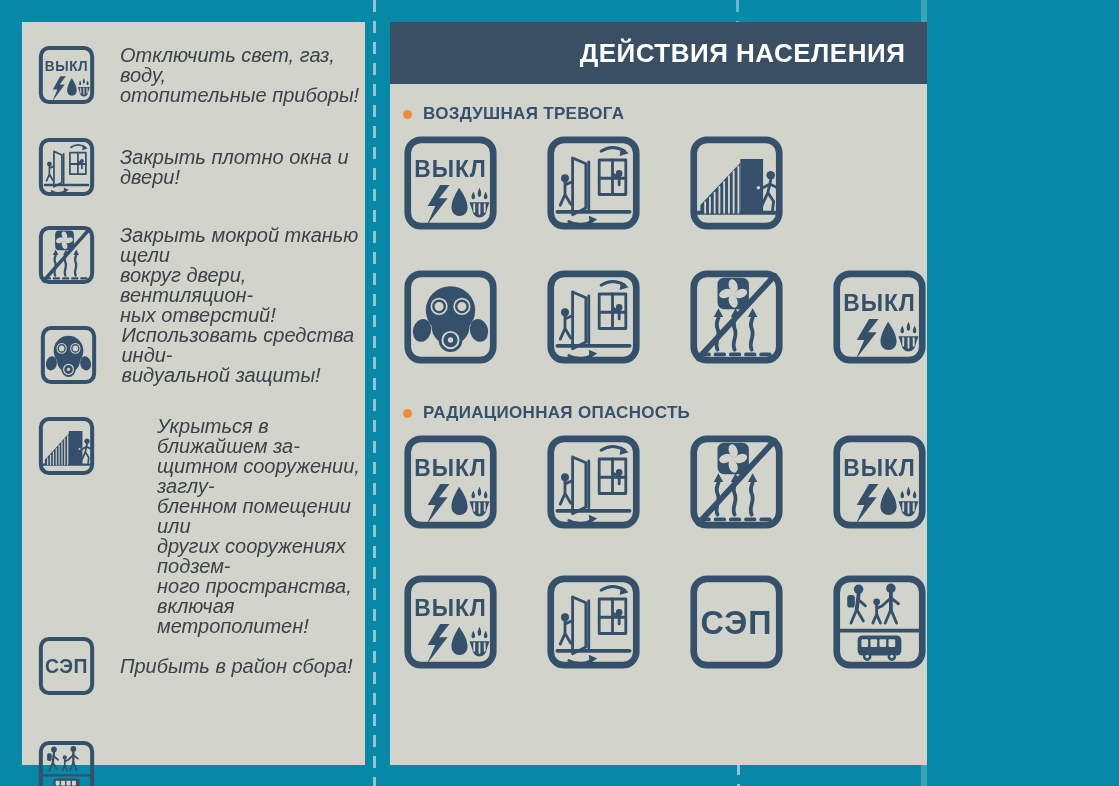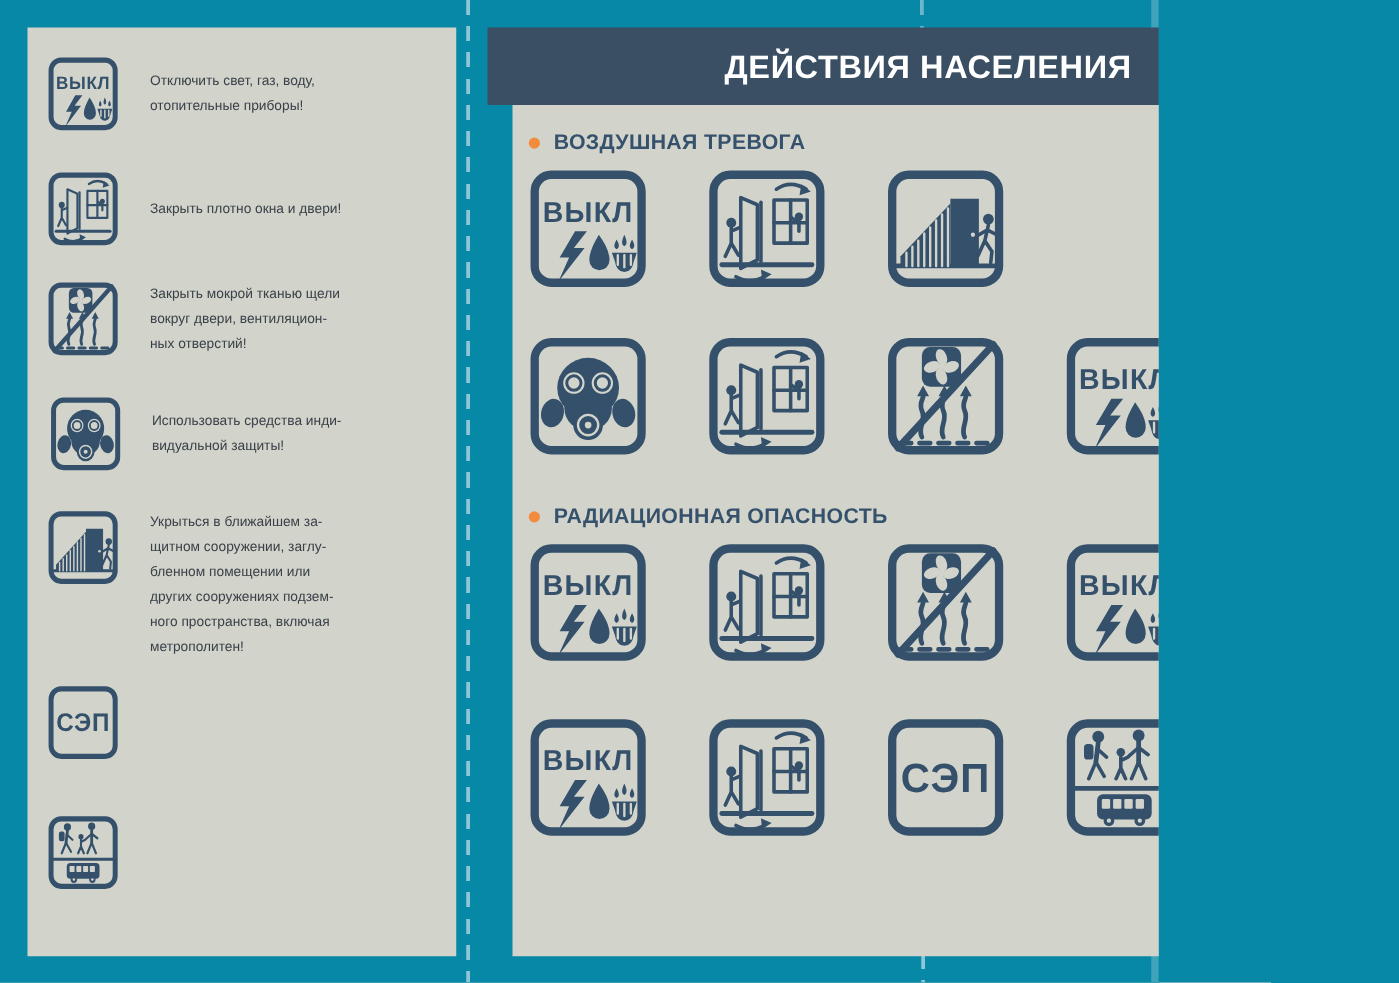--- a/index.html
+++ b/index.html
@@ -24,27 +24,27 @@
   .fold-bottom{left:737px;top:763px;height:23px;}
   .edge-strip{position:absolute;right:0;top:0;width:6px;height:786px;background:var(--edge);}
 
   
   .left-panel{position:absolute;left:22px;top:22px;width:343px;height:743px;background:var(--gray);padding:23px 0 0 16px;}
   .left-row{display:flex;align-items:flex-start;}
   .left-row:nth-child(1){min-height:92px;}
   .left-row:nth-child(2){min-height:88px;}
   .left-row:nth-child(3){min-height:92px;}
   .left-row:nth-child(4){min-height:91px;justify-content:center;}
-  .left-row:nth-child(5){min-height:140px;}
+  .left-row:nth-child(5){min-height:140px;gap:37px;}
   .left-row:nth-child(6){min-height:104px;}
-  .left-text{margin-left:25px;width:242px;font-size:11px;line-height:20px;color:var(--text);white-space:pre-line;min-height:60px;display:flex;align-items:center;}
+  .left-text{margin-left:25px;width:242px;font-size:20px;line-height:20px;color:var(--text);white-space:pre-line;min-height:60px;display:flex;align-items:center;font-style:italic;}
 
   
   .title-band{position:absolute;left:390px;top:22px;width:705px;height:62px;background:var(--slate);color:#fff;text-align:center;line-height:62px;font-size:26px;font-weight:bold;letter-spacing:.5px;}
-  .right-panel{position:absolute;left:390px;top:84px;width:705px;height:681px;background:var(--gray);padding:20px 0 0 13px;margin-left:20px;}
+  .right-panel{position:absolute;left:390px;top:84px;width:705px;height:681px;background:var(--gray);padding:20px 0 0 13px;}
   .section + .section{margin-top:38px;}
   .section:nth-child(4){margin-top:44px;}
   .sec-head{display:flex;align-items:center;}
   .bullet{width:9px;height:9px;border-radius:50%;background:var(--orange);margin-right:11px;flex:0 0 9px;}
   .sec-title{font-size:17px;font-weight:bold;color:#36516B;letter-spacing:.3px;white-space:nowrap;}
   .icons{display:flex;gap:48px;margin-top:11px;}
 
   
   .icon-svg{display:block;flex:none;}
   .ic-small{width:57px;height:60px;}
@@ -159,20 +159,21 @@
 бленном помещении или
 других сооружениях подзем-
 ного пространства, включая
 метрополитен!</div>
       </div>
       <div class="left-row">
         <svg class="icon-svg ic-small" viewBox="0 0 100 100" preserveAspectRatio="none">
     <rect class="bx" x="5" y="5" width="90" height="90" rx="14"></rect>
     <text class="it" x="50" y="62" font-size="34" letter-spacing="1">СЭП</text>
   </svg>
+        <div class="left-text">Прибыть в район сбора!</div>
       </div>
       <div class="left-row">
         <svg class="icon-svg ic-small" viewBox="0 0 100 100" preserveAspectRatio="none">
     <rect class="bx" x="5" y="5" width="90" height="90" rx="14"></rect>
     <path class="st3" d="M8 59 H92"></path>
     <circle class="fl" cx="28" cy="16" r="5"></circle>
     <path class="st3" d="M28 21 l-2 16"></path>
     <rect class="fl" x="16" y="22" width="8" height="13" rx="3"></rect>
     <path class="st2" d="M26 37 l-6 14 M26 37 l7 12 M27 26 l8 7"></path>
     <circle class="fl" cx="47" cy="29" r="3.6"></circle>

